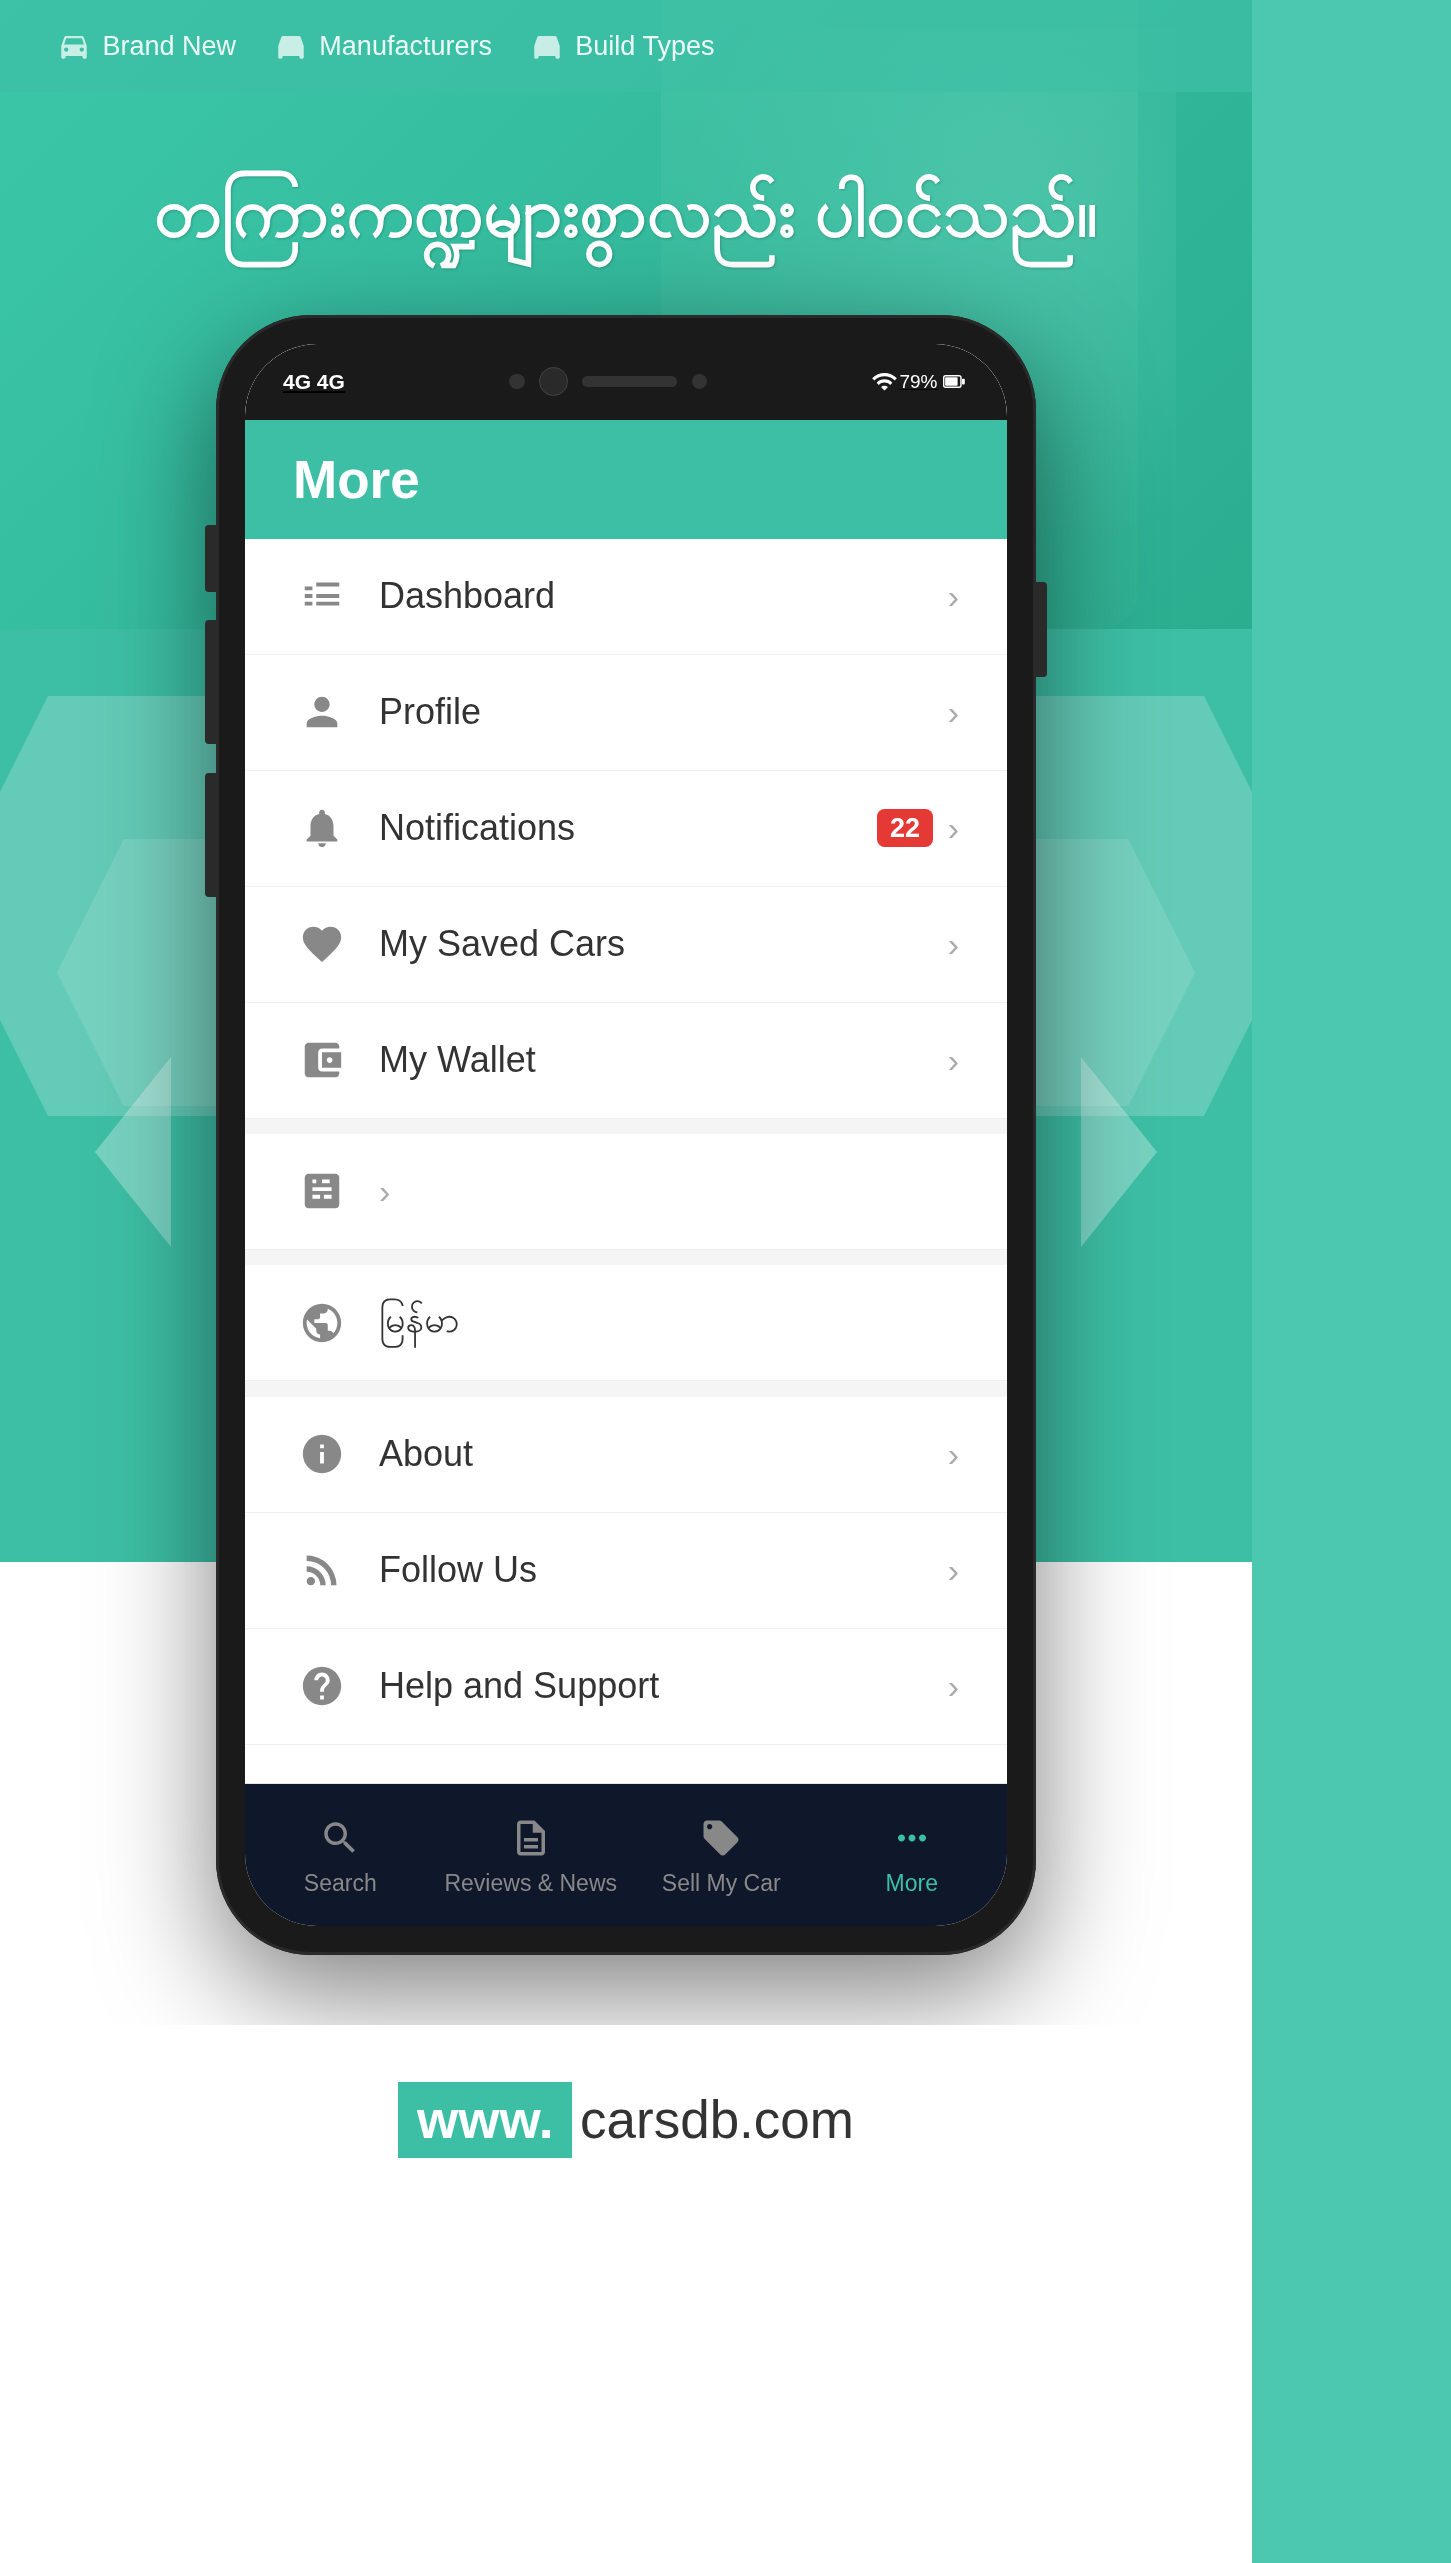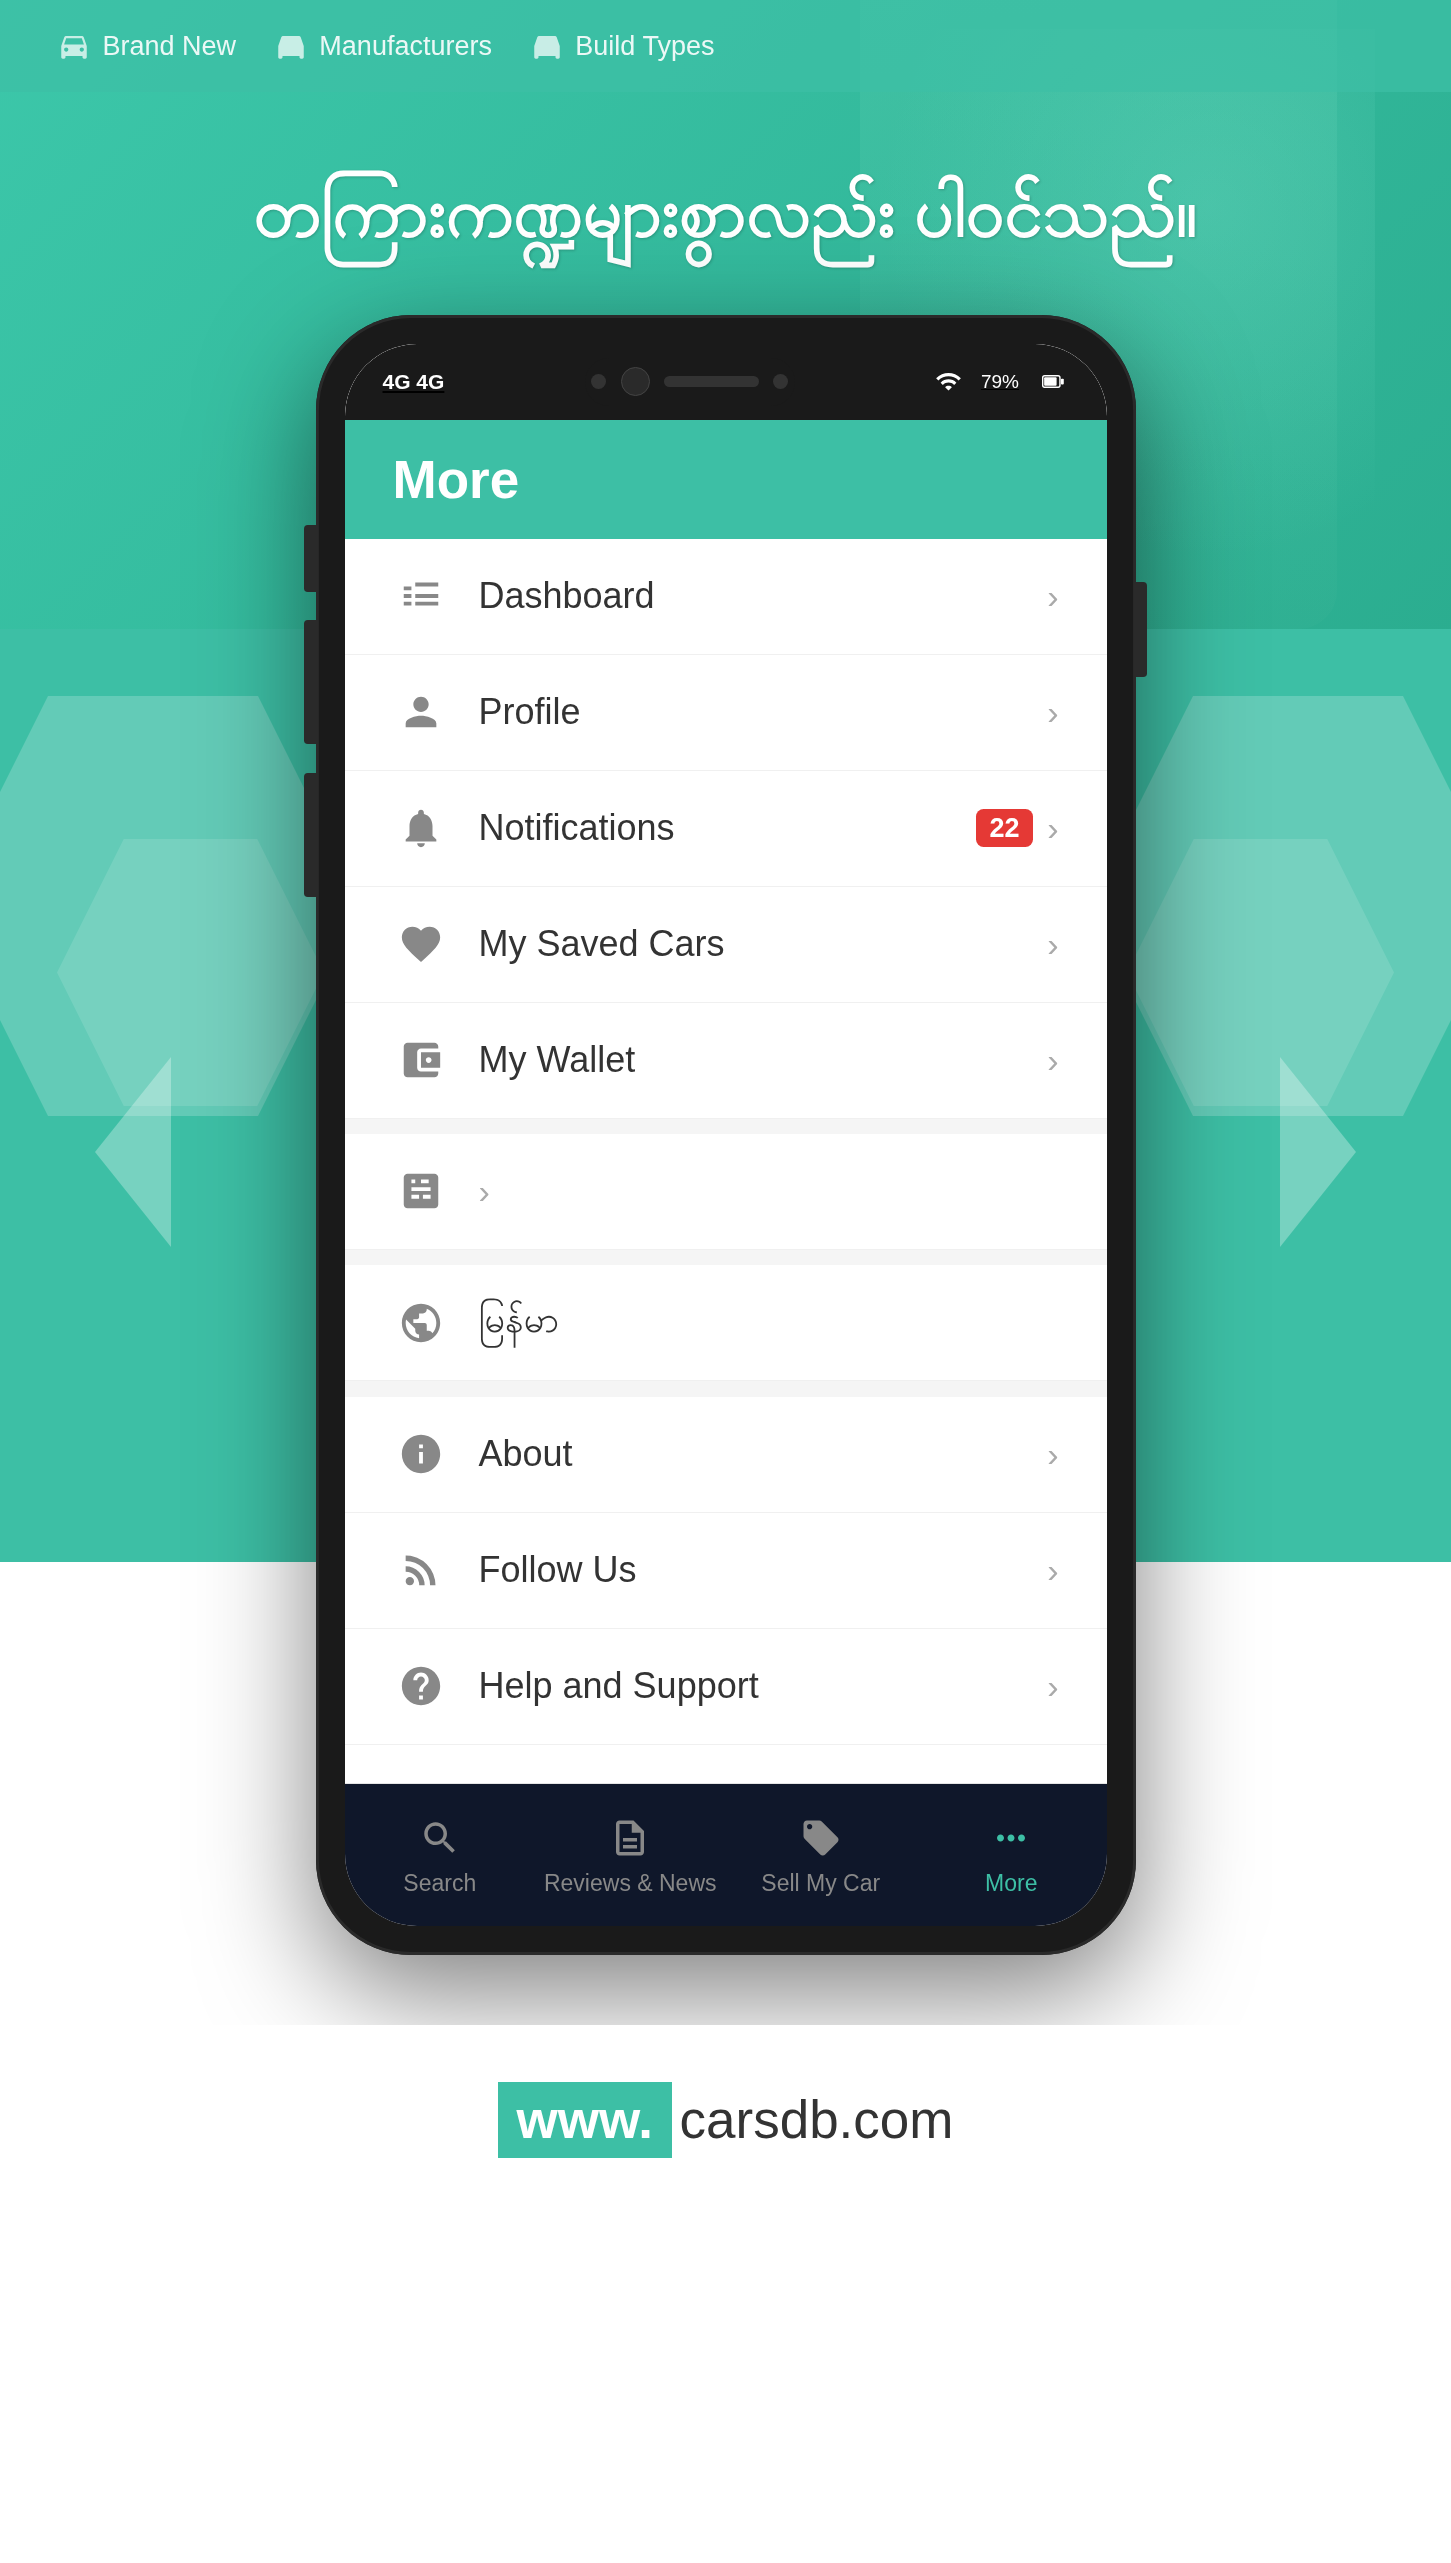--- a/index.html
+++ b/index.html
@@ -128,21 +128,21 @@
       height: 11.4px;
       background: #333;
       border-radius: 5.7px;
     }
 
     .status-bar-right {
       color: white;
       font-size: 19px;
       display: flex;
       align-items: center;
-      gap: 19px;
+      gap: 1px;
       justify-content: space-between;
     }
 
     
     .app-content {
       position: absolute;
       top: 76px;
       left: 0;
       right: 0;
       bottom: 0;
@@ -343,21 +343,21 @@
       top: 458px;
       width: 11.4px;
       height: 124px;
       background: #2a2a2a;
       border-radius: 3.8px 0 0 3.8px;
     }
   </style>
 </head>
 <body>
 
-<div style="position:relative; width:1451px; min-height:2563px; background:#3dbfa5; overflow:hidden;">
+<div style="position:relative; width:1252px; min-height:2563px; background:#3dbfa5; overflow:hidden;">
 
   <div style="position:absolute; top:0; left:0; right:0; height:629px; background: linear-gradient(135deg, rgba(60,200,170,0.9) 0%, rgba(40,170,140,0.85) 100%); z-index:0; overflow:hidden;">
 
     <div style="position:absolute; right:114px; top:0; width:477px; height:629px; background: linear-gradient(180deg, rgba(80,200,170,0.4) 0%, rgba(60,180,150,0.2) 100%); border-radius: 0 0 38px 38px;"></div>
     <div style="position:absolute; right:76px; top:29px; width:553px; height:591px; opacity:0.25; background: radial-gradient(ellipse at 70% 30%, #7ae0cc 0%, transparent 60%);"></div>
   </div>
 
   <div style="position:absolute; bottom:0; left:0; right:0; height:1001px; background:white; z-index:0;"></div>
 
   <div style="position:absolute; left:0; top:648px; right:0; bottom:1001px; background:#3dbfa5; z-index:0;">

